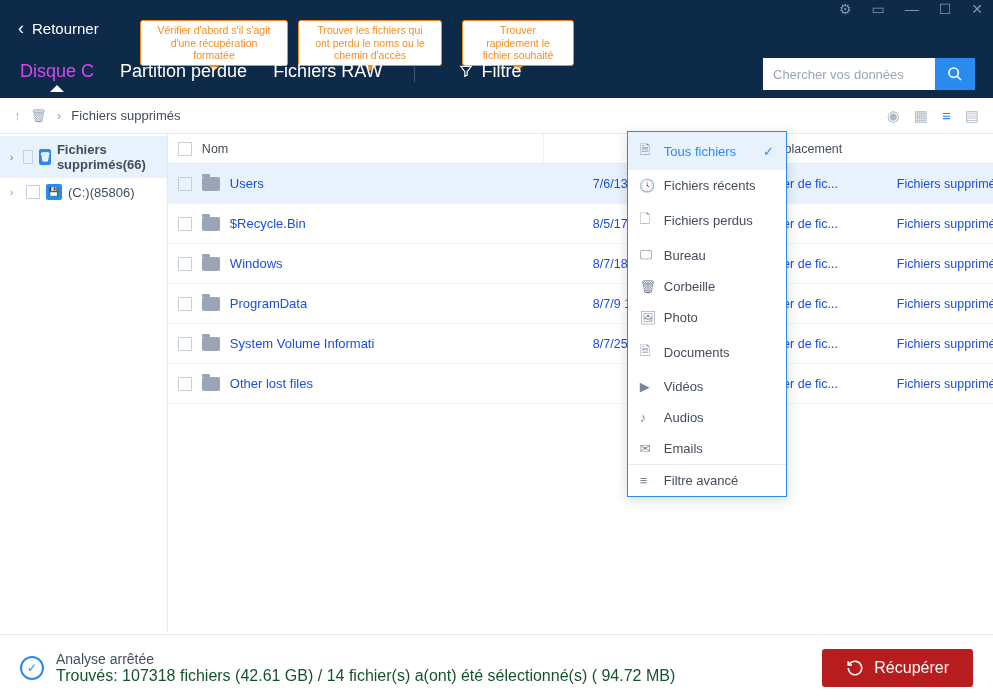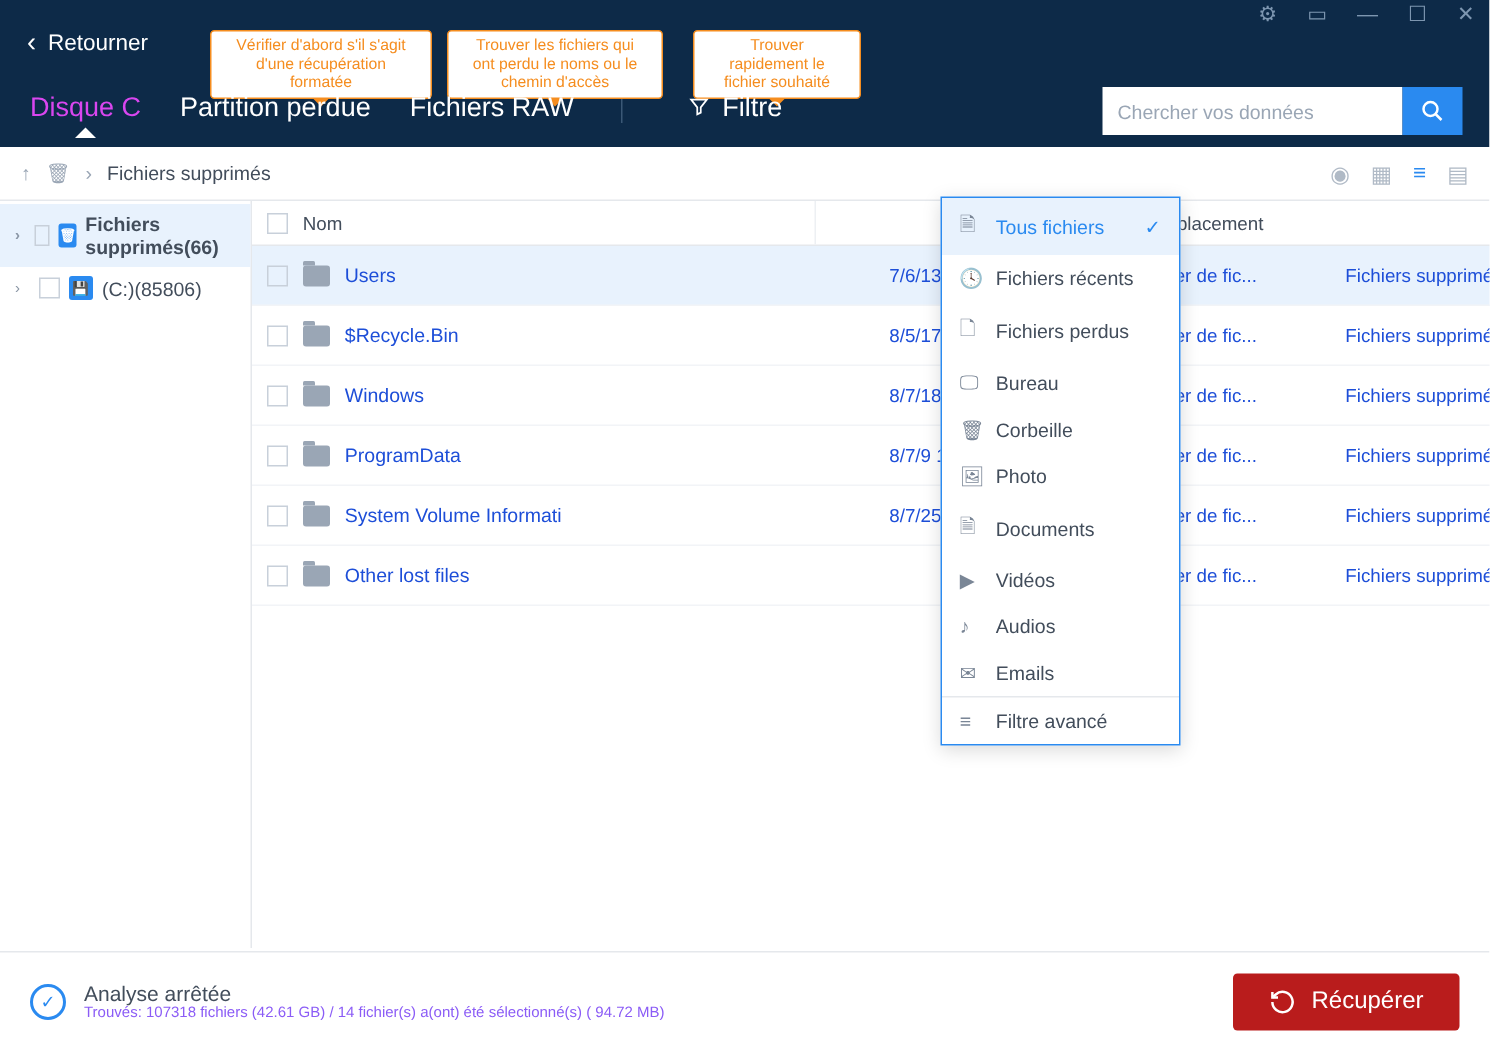--- a/index.html
+++ b/index.html
@@ -19,21 +19,21 @@
 .tt3 { left: 462px; width: 112px; }
 
 .tabs { display: flex; align-items: center; gap: 26px; padding-bottom: 10px; }
 .tab { color: #fff; font-size: 18px; cursor: pointer; position: relative; }
 .tab.active { color: #d946ef; }
 .tab.active::after { content: ""; position: absolute; bottom: -10px; left: 50%; transform: translateX(-50%); border: 7px solid transparent; border-bottom-color: #fff; }
 .filter-tab { margin-left: 12px; display: flex; align-items: center; gap: 8px; }
 .sep { width: 1px; height: 28px; background: #3b5876; margin: 0 6px 6px 6px; }
 
 .search-wrap { position: absolute; right: 18px; bottom: 8px; display: flex; }
-.search-input { width: 200px; height: 32px; border: none; padding: 0 10px; font-size: 13px; color: #333; }
+.search-input { width: 172px; height: 32px; border: none; padding: 0 10px; font-size: 13px; color: #333; }
 .search-input::placeholder { color: #9aa6b5; }
 .search-btn { width: 40px; height: 32px; background: #2a8af0; border: none; color: #fff; display: flex; align-items: center; justify-content: center; cursor: pointer; }
 
 .toolbar { height: 36px; border-bottom: 1px solid #e5e8ec; display: flex; align-items: center; padding: 0 14px; justify-content: space-between; }
 .breadcrumb { display: flex; align-items: center; gap: 10px; color: #424d5b; font-size: 13px; }
 .bc-icon { color: #9aa6b5; }
 .view-icons { display: flex; gap: 14px; align-items: center; }
 .view-icons span { color: #b0bac6; cursor: pointer; font-size: 15px; }
 .view-icons span.active { color: #2a8af0; }
 
@@ -68,21 +68,21 @@
 .filter-item { display: flex; align-items: center; gap: 10px; padding: 8px 12px; cursor: pointer; color: #424d5b; }
 .filter-item.active { background: #e8f2fd; color: #2a8af0; }
 .filter-item .check { margin-left: auto; color: #2a8af0; }
 .filter-item.last { border-top: 1px solid #e5e8ec; }
 .fi-icon { width: 14px; color: #7a8696; }
 
 .footer { position: absolute; bottom: 0; left: 0; right: 0; height: 66px; border-top: 1px solid #e5e8ec; display: flex; align-items: center; padding: 0 20px; justify-content: space-between; background: #fff; }
 .status { display: flex; align-items: center; gap: 12px; }
 .status-icon { width: 24px; height: 24px; border: 2px solid #2a8af0; border-radius: 50%; display: flex; align-items: center; justify-content: center; color: #2a8af0; font-size: 12px; }
 .status-text .title { font-size: 14px; color: #424d5b; font-weight: 500; }
-.status-text .sub { font-size: 10px; color: #8b5cf6; }
+.status-text .sub { font-size: 16px; color: #14532d; }
 .recover-btn { background: #b91c1c; color: #fff; border: none; padding: 10px 24px; border-radius: 3px; font-size: 16px; display: flex; align-items: center; gap: 10px; cursor: pointer; }
 
 svg { display: block; }
 </style>
 </head>
 <body>
 
 <div class="titlebar">
   <span class="win-btn">⚙</span>
   <span class="win-btn">▭</span>

